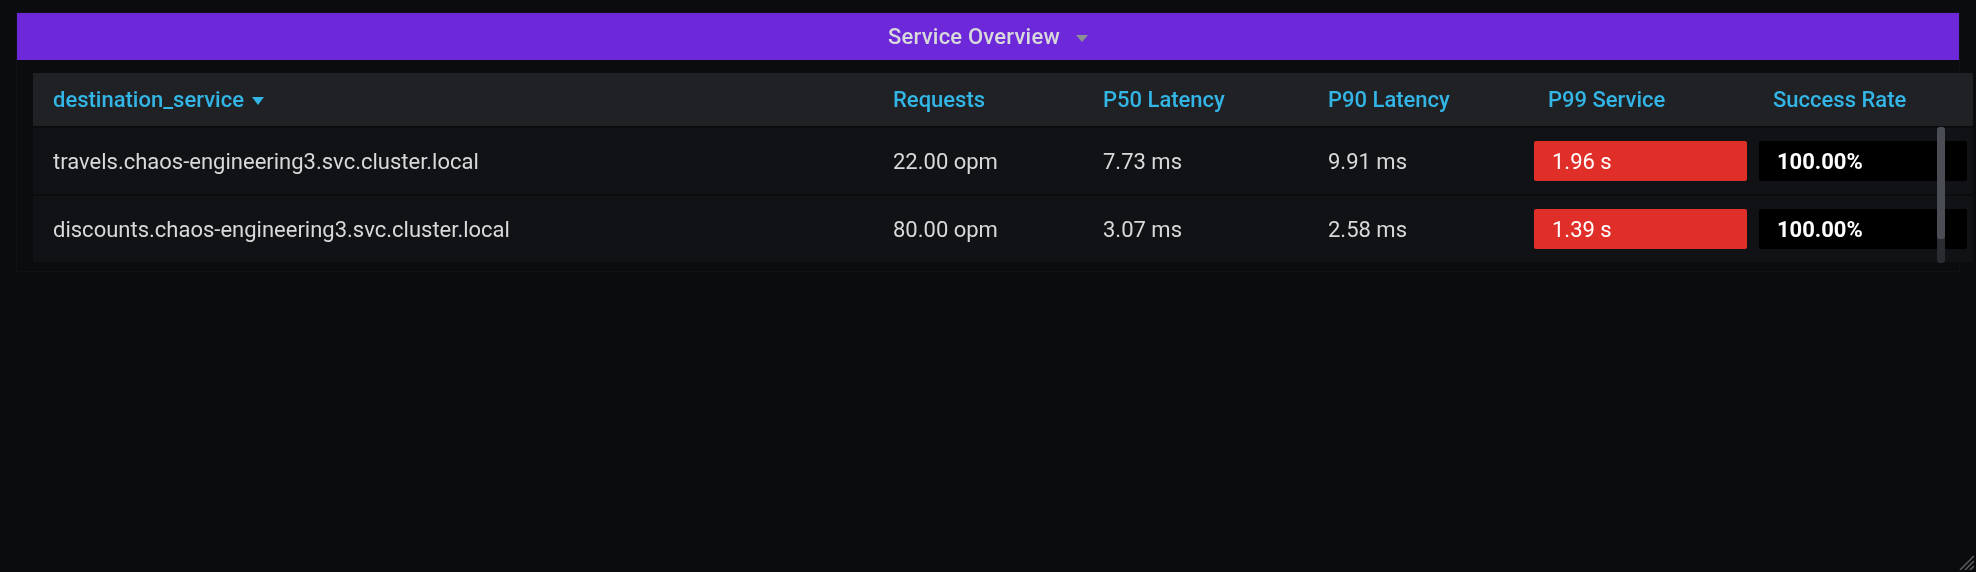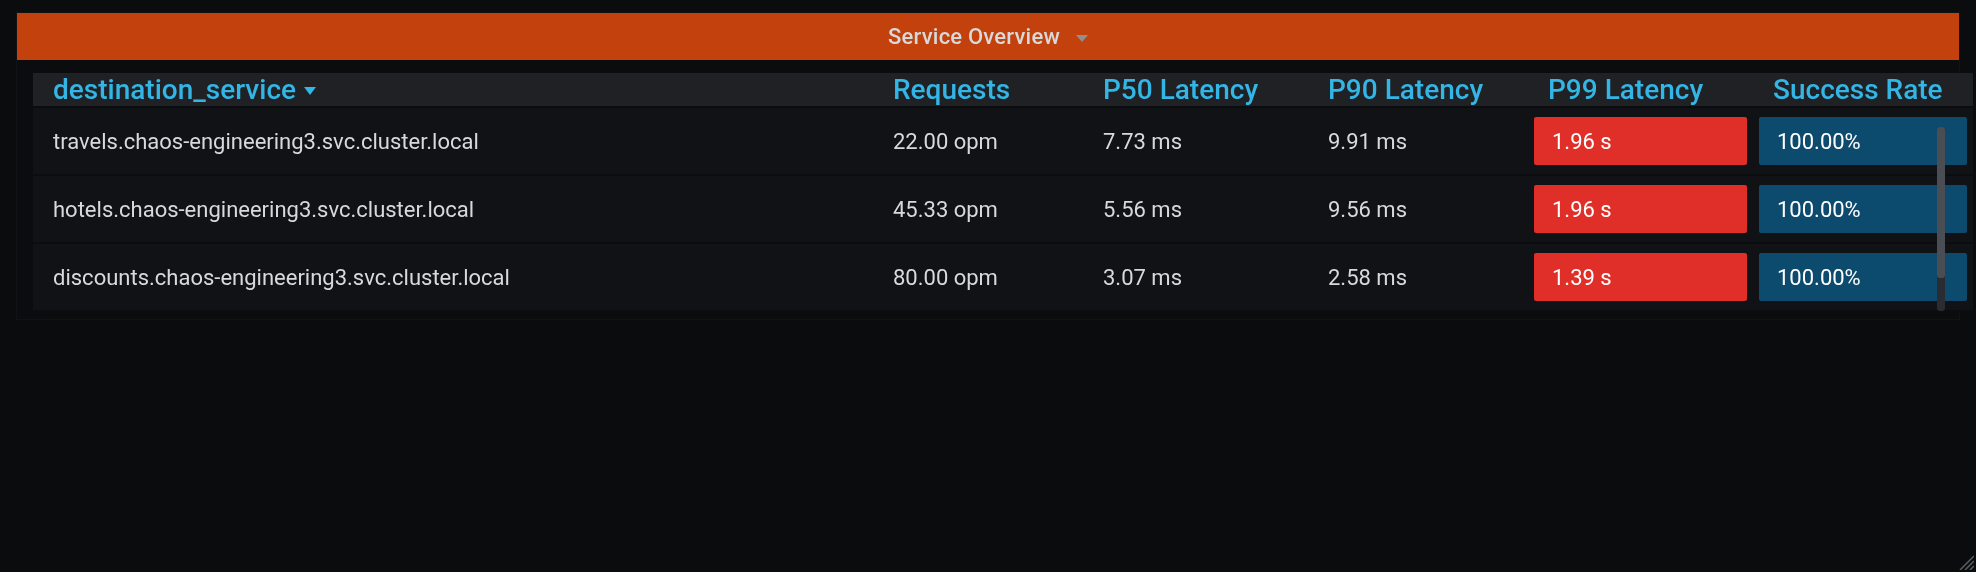--- a/index.html
+++ b/index.html
@@ -10,21 +10,21 @@
     font-family: -apple-system, BlinkMacSystemFont, "Segoe UI", Roboto, Helvetica, Arial, sans-serif;
     color: #d8d9da;
     overflow: hidden;
   }
   .panel {
     margin: 12px 16px;
     border: 1px solid #111215;
   }
   .panel-title-bar {
     height: 48px;
-    background: #c2410c;
+    background: #6d28d9;
     display: flex;
     align-items: center;
     justify-content: center;
     gap: 16px;
     border-bottom: 1px solid #0b0c0e;
   }
   .panel-title {
     color: #d8d9da;
     font-size: 22px;
     font-weight: 500;
@@ -45,23 +45,23 @@
   table {
     width: 100%;
     border-collapse: separate;
     border-spacing: 0;
     table-layout: fixed;
   }
   thead th {
     background: #1f2124;
     color: #33b5e5;
     font-weight: 500;
-    font-size: 28px;
+    font-size: 22px;
     text-align: left;
-    padding: 0 20px;
+    padding: 14px 20px;
     border-bottom: 1px solid #0b0c0e;
   }
   thead th.sort {
     display: table-cell;
   }
   .sort-inner {
     display: inline-flex;
     align-items: center;
     gap: 8px;
   }
@@ -86,29 +86,29 @@
     white-space: nowrap;
     overflow: hidden;
     text-overflow: ellipsis;
   }
   tbody td.status-cell {
     padding: 6px 6px;
   }
   .pill {
     display: flex;
     align-items: center;
-    height: 48px;
+    height: 40px;
     border-radius: 2px;
     padding: 0 18px;
     color: #ffffff;
     font-size: 22px;
     font-weight: 400;
   }
   .pill.red   { background: #e02f28; }
-  .pill.green { background: #0c4a6e; }
+  .pill.green { background: #000000; font-weight: bold; }
 
   
   col.c-service { width: 840px; }
   col.c-req     { width: 210px; }
   col.c-p50     { width: 225px; }
   col.c-p90     { width: 220px; }
   col.c-p99     { width: 225px; }
   col.c-succ    { width: 220px; }
 
   .scrollbar {
@@ -161,50 +161,38 @@
         <tr>
           <th class="sort">
             <span class="sort-inner">
               <span>destination_service</span>
               <span class="chev"></span>
             </span>
           </th>
           <th><span>Requests</span></th>
           <th><span>P50 Latency</span></th>
           <th><span>P90 Latency</span></th>
-          <th><span>P99 Latency</span></th>
+          <th><span>P99 Service</span></th>
           <th><span>Success Rate</span></th>
         </tr>
       </thead>
       <tbody id="tbody">
           <tr>
             <td>travels.chaos-engineering3.svc.cluster.local</td>
             <td>22.00 opm</td>
             <td>7.73 ms</td>
             <td>9.91 ms</td>
             <td class="status-cell">
               <div class="pill red">1.96 s</div>
             </td>
             <td class="status-cell">
               <div class="pill green">100.00%</div>
             </td>
           </tr>
           <tr>
-            <td>hotels.chaos-engineering3.svc.cluster.local</td>
-            <td>45.33 opm</td>
-            <td>5.56 ms</td>
-            <td>9.56 ms</td>
-            <td class="status-cell">
-              <div class="pill red">1.96 s</div>
-            </td>
-            <td class="status-cell">
-              <div class="pill green">100.00%</div>
-            </td>
-          </tr>
-          <tr>
             <td>discounts.chaos-engineering3.svc.cluster.local</td>
             <td>80.00 opm</td>
             <td>3.07 ms</td>
             <td>2.58 ms</td>
             <td class="status-cell">
               <div class="pill red">1.39 s</div>
             </td>
             <td class="status-cell">
               <div class="pill green">100.00%</div>
             </td>

